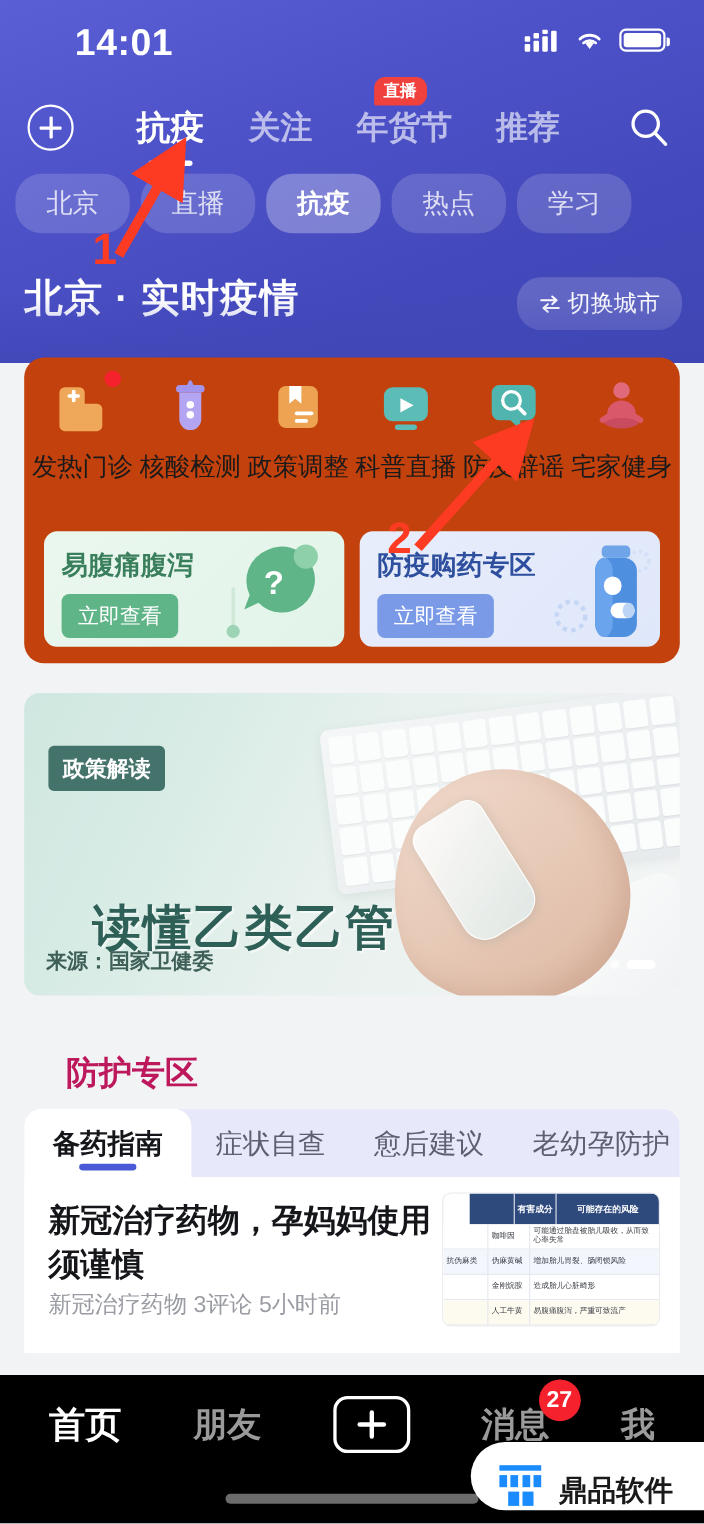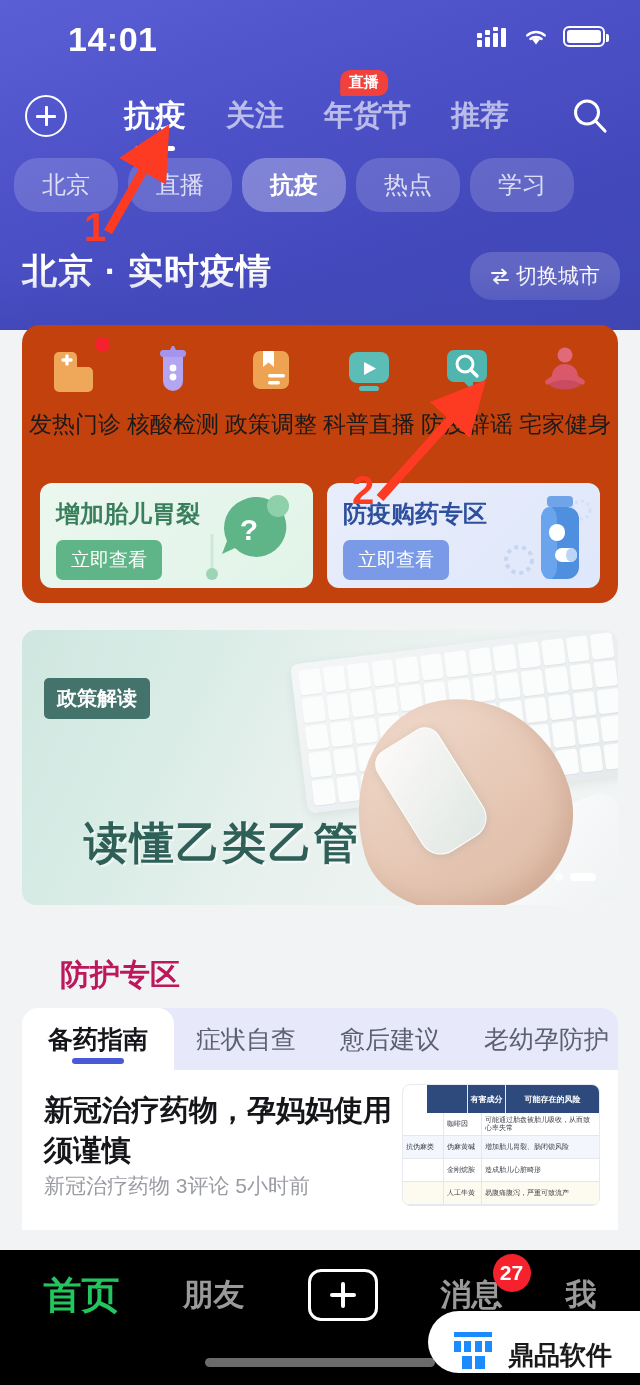--- a/index.html
+++ b/index.html
@@ -231,21 +231,21 @@
   .bottomnav{
     position:absolute; left:0; bottom:0; width:640px; height:135px; background:#000;
   }
   .bn-items{
     position:absolute; left:0; top:14px; width:640px; height:62px;
     display:flex; align-items:center; justify-content:space-around; padding:0 12px;
   }
   .bn-item{
     position:relative; font-size:31px; color:#9a9a9a; font-weight:600; white-space:nowrap;
   }
-  .bn-item.active{ color:#22c55e; font-weight:700; font-size:38px; }
+  .bn-item.active{ color:#ffffff; font-weight:700; font-size:33px; }
   .bn-plus{
     width:70px; height:52px; border:3px solid #fff; border-radius:13px;
     display:flex; align-items:center; justify-content:center;
   }
   .bn-plus span{ position:relative; display:block; width:26px; height:26px; }
   .bn-plus span::before,.bn-plus span::after{ content:""; position:absolute; background:#fff; border-radius:2px; }
   .bn-plus span::before{ left:0; top:11px; width:26px; height:4px; }
   .bn-plus span::after{ top:0; left:11px; width:4px; height:26px; }
   .bn-badge{
     position:absolute; right:-28px; top:-20px; min-width:38px; height:38px;
@@ -408,21 +408,21 @@
           <path d="M27 21 c-8 0-13 6-13 12 l-6 4 a2.6 2.6 0 0 0 2 4.6 l8-2.6 h18 l8 2.6 a2.6 2.6 0 0 0 2-4.6 l-6-4 c0-6-5-12-13-12 Z" fill="#d9586a"></path>
           <path d="M11 42 c4-4 10-5 16-5 s12 1 16 5 c-4 3-10 4.5-16 4.5 S15 45 11 42 Z" fill="#c94b60"></path>
         </svg>
       </div>
       <div class="svc-label">宅家健身</div>
     </div>
   </div>
 
   <div class="promos">
     <div class="promo green">
-      <div class="promo-title">增加胎儿胃裂</div>
+      <div class="promo-title">易腹痛腹泻</div>
       <div class="promo-btn">立即查看</div>
       <svg class="promo-art" viewBox="0 0 105 100">
         <path d="M10 88 v-42" stroke="#cfe8d8" stroke-width="3"></path>
         <circle cx="10" cy="86" r="6" fill="#9ed4b6"></circle>
         <path d="M41 12 a30 30 0 1 1 -8 48 l-13 6 l5 -13 A30 30 0 0 1 41 12 Z" fill="#5fb587"></path>
         <circle cx="76" cy="18" r="11" fill="#8ed0a9"></circle>
         <text x="47" y="52" font-size="30" font-weight="700" fill="#fff" font-family="Liberation Sans, sans-serif" text-anchor="middle">?</text>
       </svg>
     </div>
 
@@ -509,20 +509,21 @@
       <i></i>
       <i></i>
       <i></i>
       <i></i>
   </div>
   <div class="banner-cuff"></div>
   <div class="banner-hand"></div>
   <div class="banner-bottle"></div>
   <div class="banner-tag">政策解读</div>
   <div class="banner-h2">读懂乙类乙管</div>
+  <div class="banner-src">来源：国家卫健委</div>
   <div class="banner-dots">
     <i></i>
     <i class="on"></i>
   </div>
 </div>
 
 <div class="sec-title">防护专区</div>
 
 <div class="prot-card">
   <div class="prot-tabs">

